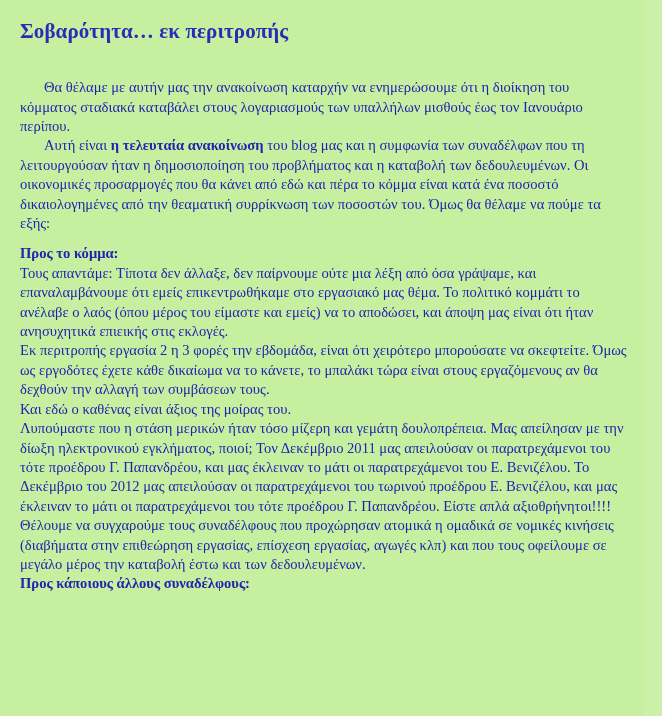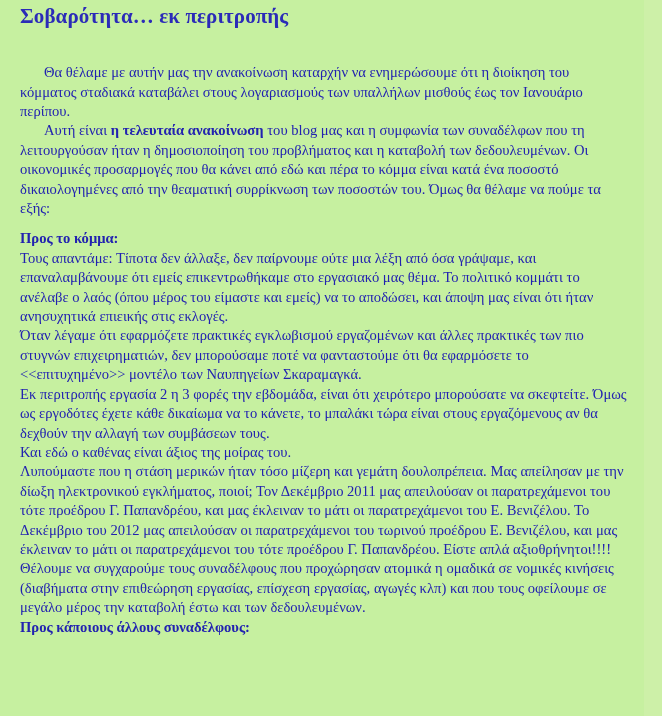--- a/index.html
+++ b/index.html
@@ -25,21 +25,21 @@
     position: absolute;
     top: 0;
     right: 0;
     width: 18px;
     height: 716px;
     background: #cdf0a8;
   }
   .content {
     position: absolute;
     left: 20px;
-    top: 0;
+    top: 15px;
     width: 608px;
   }
   .post-title {
     font-size: 21px;
     font-weight: bold;
     color: #2b2bb8;
     margin: 0;
     padding: 4px 0 0 0;
     line-height: 1.2;
     letter-spacing: 0.1px;
@@ -83,23 +83,20 @@
       <p class="para indent">
         <span>Αυτή είναι </span><span class="bold">η τελευταία ανακοίνωση</span><span> του blog μας και η συμφωνία των συναδέλφων που τη λειτουργούσαν ήταν η δημοσιοποίηση του προβλήματος και η καταβολή των δεδουλευμένων. Οι οικονομικές προσαρμογές που θα κάνει από εδώ και πέρα το κόμμα είναι κατά ένα ποσοστό δικαιολογημένες από την θεαματική συρρίκνωση των ποσοστών του.  Όμως θα θέλαμε να πούμε τα εξής:</span>
       </p>
       <p class="para section">
         <span class="bold">Προς το κόμμα:</span>
       </p>
       <p class="para">
         <span>Τους απαντάμε: Τίποτα δεν άλλαξε, δεν παίρνουμε ούτε μια λέξη από όσα γράψαμε, και επαναλαμβάνουμε ότι εμείς επικεντρωθήκαμε στο εργασιακό μας θέμα. Το πολιτικό κομμάτι το ανέλαβε ο λαός (όπου μέρος του είμαστε και εμείς) να το αποδώσει, και άποψη μας είναι ότι ήταν ανησυχητικά επιεικής στις εκλογές.</span>
       </p>
       <p class="para">
-        <span>Όταν λέγαμε ότι εφαρμόζετε πρακτικές εγκλωβισμού εργαζομένων και άλλες πρακτικές των πιο στυγνών επιχειρηματιών, δεν μπορούσαμε ποτέ να φανταστούμε ότι θα εφαρμόσετε το &lt;&lt;επιτυχημένο&gt;&gt; μοντέλο των Ναυπηγείων Σκαραμαγκά.</span>
-      </p>
-      <p class="para">
         <span>Εκ περιτροπής εργασία 2 η 3 φορές την εβδομάδα, είναι ότι χειρότερο μπορούσατε να σκεφτείτε. Όμως ως εργοδότες έχετε κάθε δικαίωμα να το κάνετε, το μπαλάκι τώρα είναι στους εργαζόμενους αν θα δεχθούν την αλλαγή των συμβάσεων τους.</span>
       </p>
       <p class="para">
         <span>Και εδώ ο καθένας είναι άξιος της μοίρας του.</span>
       </p>
       <p class="para">
         <span>Λυπούμαστε που η στάση μερικών ήταν τόσο μίζερη και γεμάτη δουλοπρέπεια. Μας απείλησαν με την δίωξη ηλεκτρονικού εγκλήματος, ποιοί; Τον Δεκέμβριο 2011 μας απειλούσαν οι παρατρεχάμενοι του τότε προέδρου Γ. Παπανδρέου, και μας έκλειναν το μάτι οι παρατρεχάμενοι του Ε. Βενιζέλου. Το Δεκέμβριο του 2012 μας απειλούσαν οι παρατρεχάμενοι του τωρινού προέδρου Ε. Βενιζέλου, και μας έκλειναν το μάτι οι παρατρεχάμενοι του τότε προέδρου Γ. Παπανδρέου. Είστε απλά αξιοθρήνητοι!!!!</span>
       </p>
       <p class="para">
         <span>Θέλουμε να συγχαρούμε τους συναδέλφους που προχώρησαν ατομικά η ομαδικά σε νομικές κινήσεις (διαβήματα στην επιθεώρηση εργασίας, επίσχεση εργασίας, αγωγές κλπ) και που τους οφείλουμε σε μεγάλο μέρος την καταβολή έστω και των δεδουλευμένων.</span>

